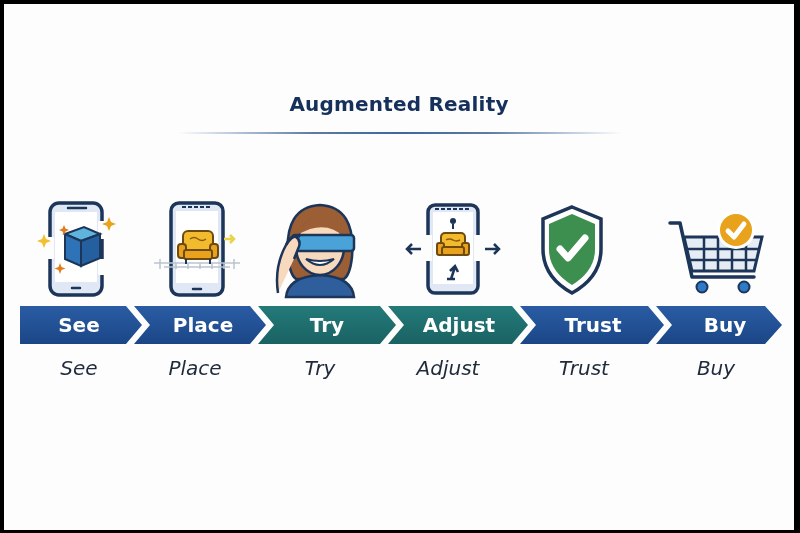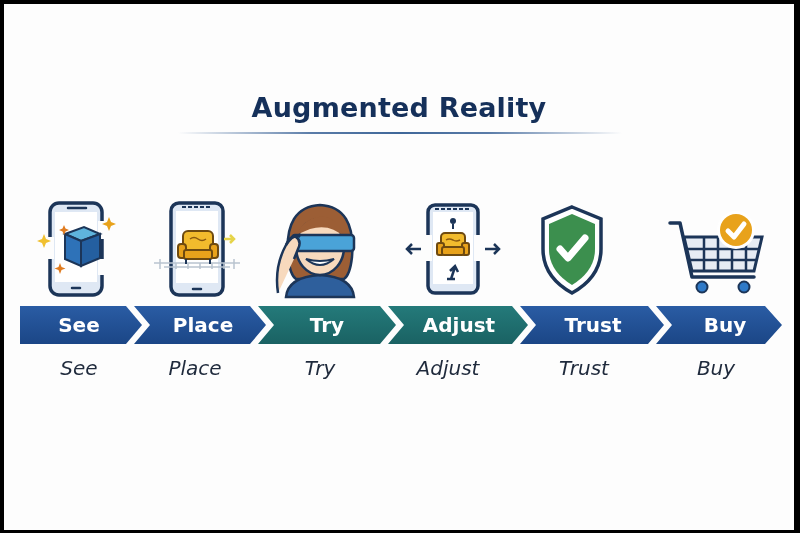--- a/index.html
+++ b/index.html
@@ -4,21 +4,21 @@
   <style>
     * { margin: 0; padding: 0; box-sizing: border-box; }
     html, body { width: 800px; height: 533px; overflow: hidden; background: #000; }
     body { font-family: "DejaVu Sans", "Liberation Sans", sans-serif; }
     .frame {
       position: absolute; left: 4px; top: 4px; width: 790px; height: 526px;
       background: #fdfdfd;
     }
     .title {
       position: absolute; left: 0; top: 88px; width: 790px; text-align: center;
-      font-size: 27px; font-weight: bold; color: #15305a; letter-spacing: 0.2px;
+      font-size: 20px; font-weight: bold; color: #15305a; letter-spacing: 0.2px;
     }
     .title-rule {
       position: absolute; left: 174px; top: 128px; width: 444px; height: 2px;
       background: linear-gradient(to right, rgba(60,100,150,0) 0%, #5a7ca8 30%, #3f6799 50%, #5a7ca8 70%, rgba(60,100,150,0) 100%);
     }
     .icon { position: absolute; top: 193px; width: 110px; height: 104px; }
     .icon svg { width: 100%; height: 100%; display: block; }
     .chev-row { position: absolute; left: 16px; top: 302px; width: 765px; height: 38px; }
     .chev-row svg { position: absolute; left: 0; top: 0; width: 765px; height: 38px; }
     .chev-label {

